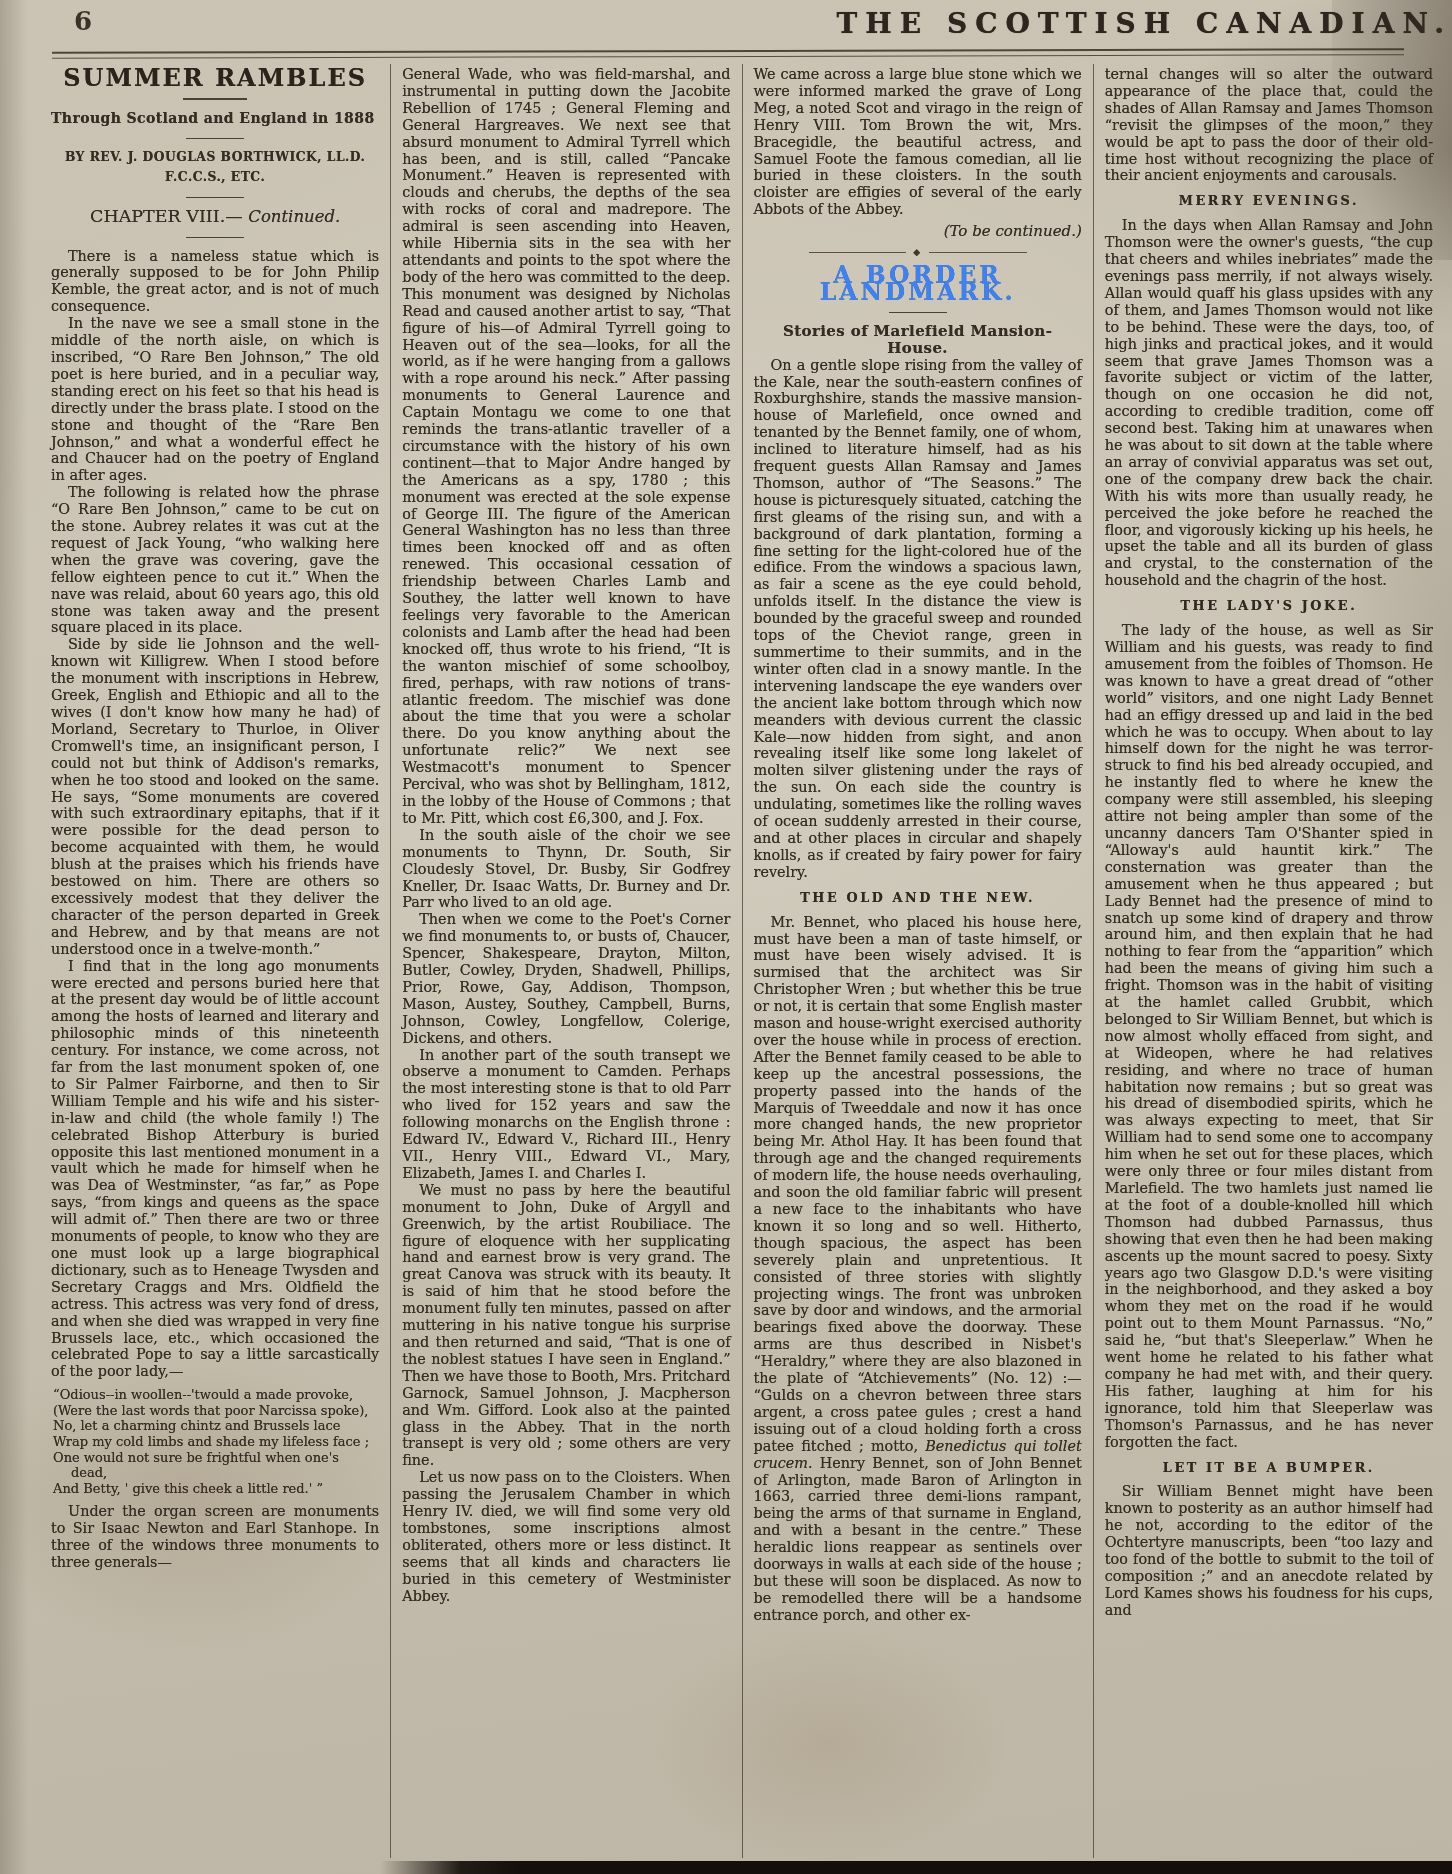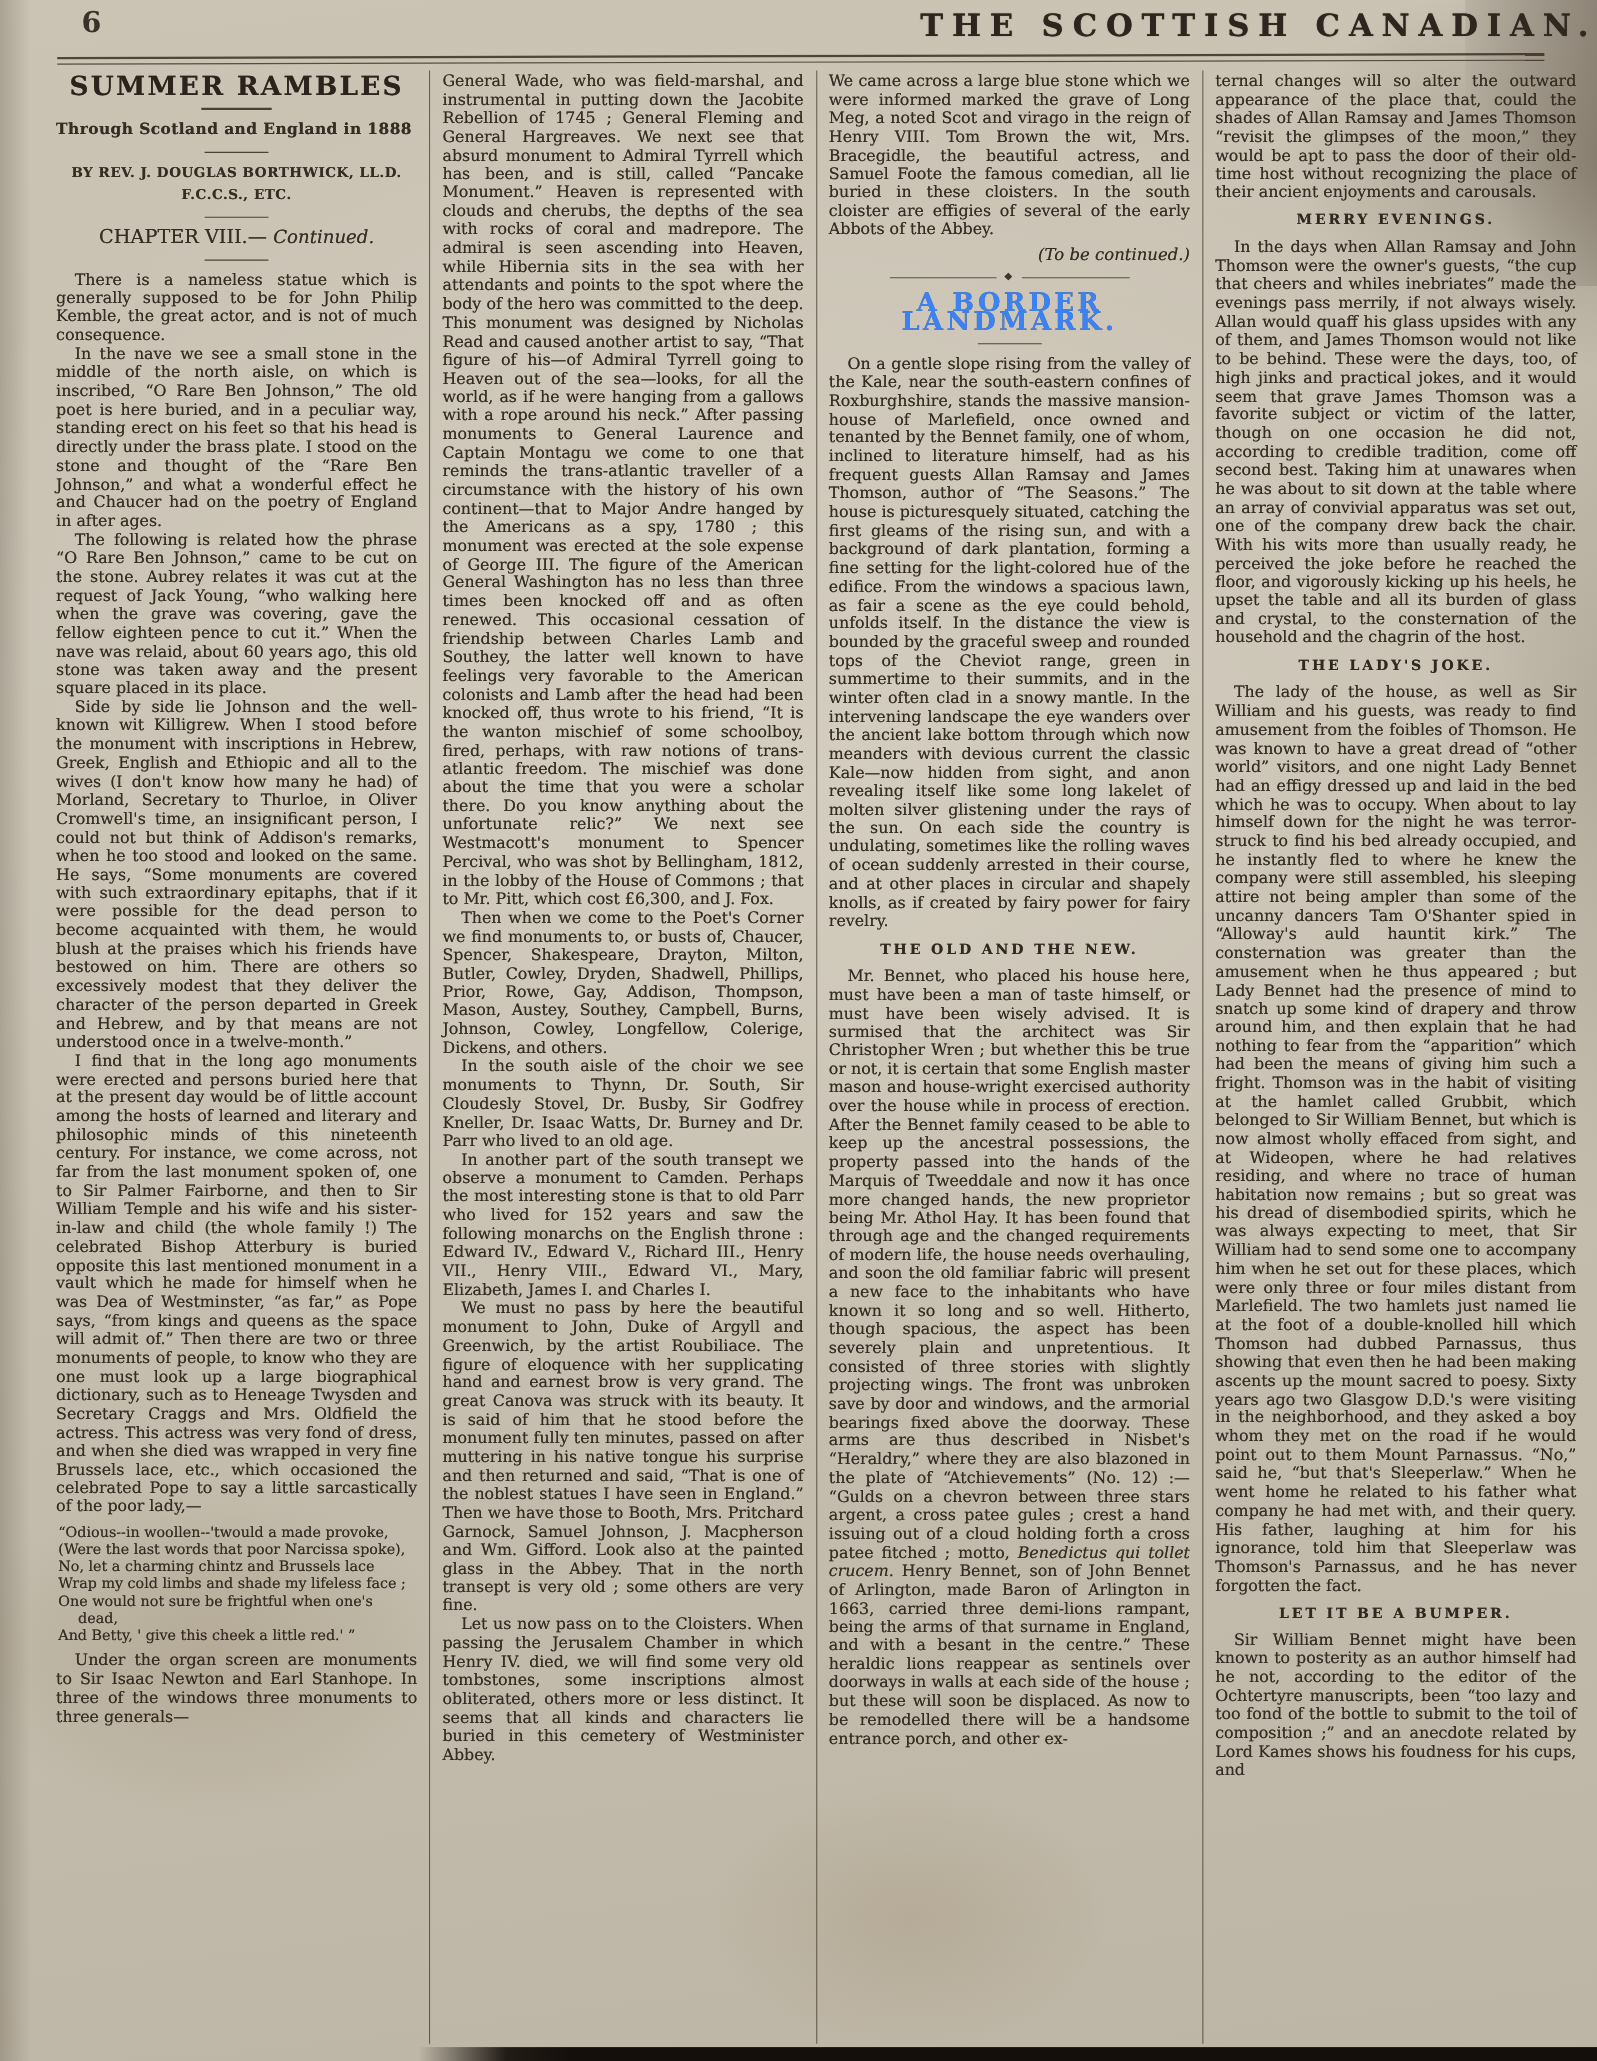--- a/index.html
+++ b/index.html
@@ -138,39 +138,40 @@
         <p>Wrap my cold limbs and shade my lifeless face ;</p>
         <p>One would not sure be frightful when one's dead,</p>
         <p>And Betty, ' give this cheek a little red.' ”</p>
       </div>
 
       <p>Under the organ screen are monuments to Sir Isaac Newton and Earl Stanhope.  In three of the windows three monuments to three generals—</p>
     </section>
 
     <section class="col">
       <p class="cont">General Wade, who was field-marshal, and instrumental in putting down the Jacobite Rebellion of 1745 ; General Fleming and General Hargreaves. We next see that absurd monument to Admiral Tyrrell which has been, and is still, called “Pancake Monument.”  Heaven is represented with clouds and cherubs, the depths of the sea with rocks of coral and madrepore. The admiral is seen ascending into Heaven, while Hibernia sits in the sea with her attendants and points to the spot where the body of the hero was committed to the deep.  This monument was designed by Nicholas Read and caused another artist to say, “That figure of his—of Admiral Tyrrell going to Heaven out of the sea—looks, for all the world, as if he were hanging from a gallows with a rope around his neck.”  After passing monuments to General Laurence and Captain Montagu we come to one that reminds the trans-atlantic traveller of a circumstance with the history of his own continent—that to Major Andre hanged by the Americans as a spy, 1780 ; this monument was erected at the sole expense of George III.  The figure of the American General Washington has no less than three times been knocked off and as often renewed.  This occasional cessation of friendship between Charles Lamb and Southey, the latter well known to have feelings very favorable to the American colonists and Lamb after the head had been knocked off, thus wrote to his friend, “It is the wanton mischief of some schoolboy, fired, perhaps, with raw notions of trans-atlantic freedom.  The mischief was done about the time that you were a scholar there.  Do you know anything about the unfortunate relic?”  We next see Westmacott's monument to Spencer Percival, who was shot by Bellingham, 1812, in the lobby of the House of Commons ; that to Mr. Pitt, which cost £6,300, and J. Fox.</p>
+      <p>In the south aisle of the choir we see monuments to Thynn, Dr. South, Sir Cloudesly Stovel, Dr. Busby, Sir Godfrey Kneller, Dr. Isaac Watts, Dr. Burney and Dr. Parr who lived to an old age.</p>
       <p>Then when we come to the Poet's Corner we find monuments to, or busts of, Chaucer, Spencer, Shakespeare, Drayton, Milton, Butler, Cowley, Dryden, Shadwell, Phillips, Prior, Rowe, Gay, Addison, Thompson, Mason, Austey, Southey, Campbell, Burns, Johnson, Cowley, Longfellow, Colerige, Dickens, and others.</p>
-      <p>In the south aisle of the choir we see monuments to Thynn, Dr. South, Sir Cloudesly Stovel, Dr. Busby, Sir Godfrey Kneller, Dr. Isaac Watts, Dr. Burney and Dr. Parr who lived to an old age.</p>
       <p>In another part of the south transept we observe a monument to Camden. Perhaps the most  interesting stone is that to old Parr who lived for 152 years and saw the following monarchs on the English throne : Edward IV., Edward V., Richard III., Henry VII., Henry VIII., Edward VI., Mary, Elizabeth, James I. and Charles I.</p>
       <p>We must no pass by here the beautiful monument to John, Duke of Argyll and Greenwich, by the artist Roubiliace. The figure of eloquence with her supplicating hand and earnest brow is very grand.  The great Canova was struck with its beauty.  It is said of him that he stood before the monument fully ten minutes, passed on after muttering in his native tongue his surprise and then returned and said, “That is one of the noblest statues I have seen in England.”  Then we have those to Booth, Mrs. Pritchard Garnock, Samuel Johnson, J. Macpherson and Wm. Gifford.  Look also at the painted glass in the Abbey. That in the north transept is very old ; some others are very fine.</p>
       <p>Let us now pass on to the Cloisters. When passing the Jerusalem Chamber in which Henry IV. died, we will find some very old tombstones, some inscriptions almost obliterated, others more or less distinct.  It seems that all kinds and characters lie buried in this cemetery of Westminister Abbey.</p>
     </section>
 
     <section class="col">
       <p class="cont">We came across a large blue stone which we were informed marked the grave of Long Meg,  a noted Scot and virago in the reign of Henry VIII. Tom Brown the wit, Mrs. Bracegidle, the beautiful actress, and Samuel Foote the famous comedian,  all lie buried in these cloisters.   In the south cloister are effigies of several of the early Abbots of the Abbey.</p>
       <p class="tbc"><i>(To be continued.)</i></p>
 
       <div class="divider">
         <span class="line"></span>
         <span class="diamond">◆</span>
         <span class="line"></span>
       </div>
 
       <h1 class="landmark-title">A BORDER LANDMARK.</h1>
       <div class="mini-rule thin"></div>
+      <h2 class="story-sub">Stories of Marlefield Mansion-House.</h2>
 
       <p>On a gentle slope rising from the valley of the Kale, near the south-eastern confines of Roxburghshire, stands the massive mansion-house of Marlefield, once owned and tenanted by the Bennet family, one of whom, inclined to literature himself, had as his frequent guests Allan Ramsay and James Thomson, author of “The Seasons.”  The house is picturesquely situated, catching the first gleams of the rising sun, and with a background of dark plantation, forming a fine setting for the light-colored hue of the edifice.  From the windows a spacious lawn, as fair a scene as the eye could behold, unfolds itself.  In the distance the view is bounded by the graceful sweep and rounded tops of the Cheviot range, green in summertime to their summits, and in the winter often clad in a snowy mantle.  In the intervening landscape the eye wanders over the ancient lake bottom through which now meanders with devious current the classic Kale—now hidden from sight, and anon revealing itself like some long lakelet of molten silver glistening under the rays of the sun. On each side the country is undulating, sometimes like the rolling waves of ocean suddenly arrested in their course, and at other places in circular and shapely knolls, as if created by fairy power for fairy revelry.</p>
 
       <h3 class="subhead">THE OLD AND THE NEW.</h3>
       <p><span>Mr. Bennet, who placed his house here, must have been a man of taste himself, or must have been wisely advised.  It is surmised that the architect was Sir Christopher Wren ; but whether this be true or not, it is certain that some English master mason and house-wright exercised authority over the house while in process of erection. After the Bennet family ceased to be able to keep up the ancestral possessions, the property passed into the hands of the Marquis of Tweeddale and now it has once more changed hands, the new proprietor being Mr. Athol Hay.  It has been found that through age and the changed requirements of modern life, the house needs overhauling, and soon the old familiar fabric will present a new face to the inhabitants who have known it so long and so well.  Hitherto, though spacious, the aspect has been severely plain and unpretentious.  It consisted of three stories with slightly projecting wings.  The front was unbroken save by door and windows, and the armorial bearings fixed above the doorway. These arms are thus described in Nisbet's “Heraldry,” where they are also blazoned in the plate of “Atchievements” (No. 12) :— “Gulds on a chevron between three stars argent, a cross patee gules ; crest a hand issuing out of a cloud holding forth a cross patee fitched ; motto, </span><i>Benedictus qui tollet crucem.</i><span> Henry Bennet, son of John Bennet of Arlington, made Baron of Arlington in 1663, carried three demi-lions rampant, being the arms of that surname in England, and with a besant in the centre.”  These heraldic lions reappear as sentinels over doorways in walls at each side of the house ; but these will soon be displaced.  As now to be remodelled there will be a handsome entrance porch, and other ex-</span></p>
     </section>
 
     <section class="col">
       <p class="cont">ternal changes will so alter the outward appearance of the place that, could the shades of Allan Ramsay and James Thomson “revisit the glimpses of the moon,” they would be apt to pass the door of their old-time host without recognizing the place of their ancient enjoyments and carousals.</p>
 

